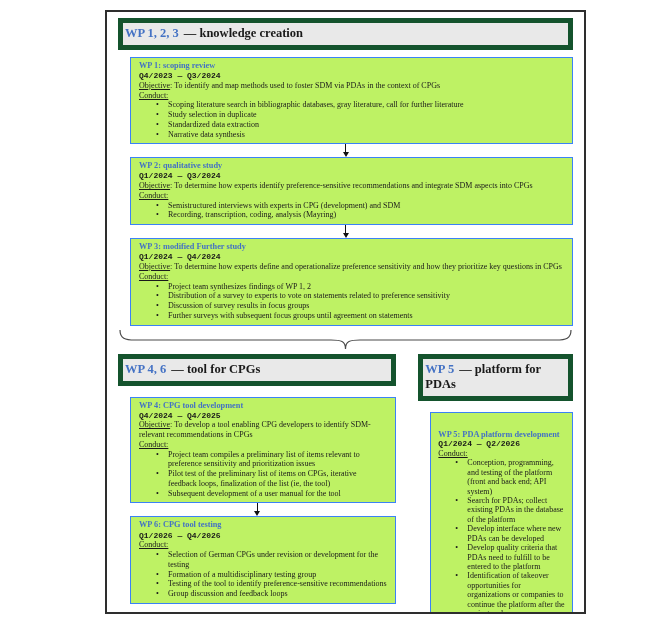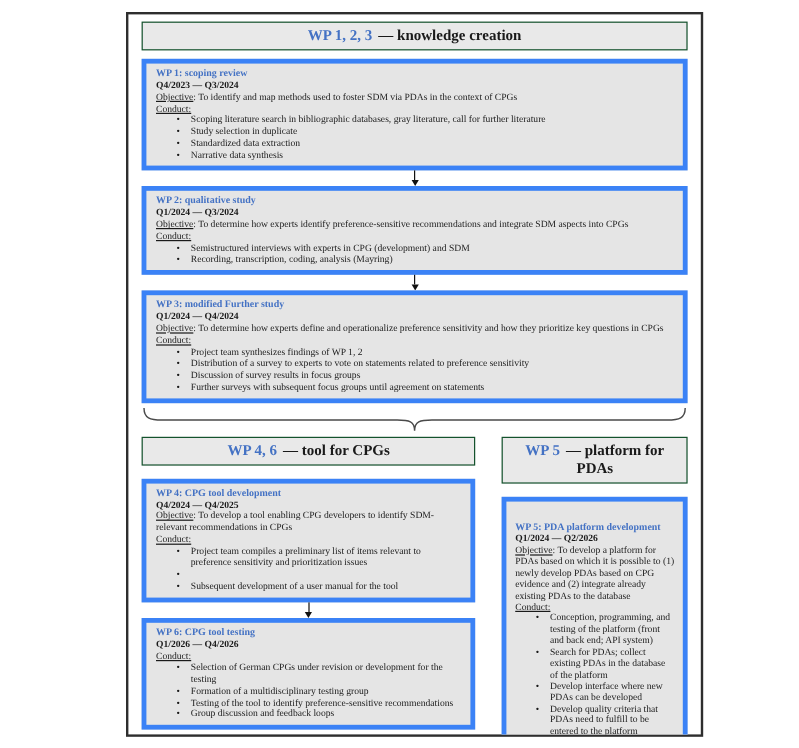--- a/index.html
+++ b/index.html
@@ -6,32 +6,32 @@
   body{
     width:666px;height:623px;background:#ffffff;position:relative;
     font-family:"Liberation Serif", serif;color:#1a1a1a;
   }
   .frame{
     position:absolute;left:105px;top:10px;width:481px;height:604px;
     box-sizing:border-box;border:2px solid #2e2e2e;background:#ffffff;
     padding:6px 11px;display:flex;flex-direction:column;overflow:hidden;
   }
   .banner{
-    background:#e9e9e9;border:1px solid #14532d;text-align:center;
+    background:#e9e9e9;border:5px solid #14532d;
     font-weight:bold;font-size:12.5px;padding:3px 2px 4px 2px;flex:0 0 auto;
   }
   .banner .wp{color:#4472c4;}
   .banner .rest{color:#1a1a1a;margin-left:5px;}
   .banner-top{margin-bottom:7px;}
   .wpbox{
-    background:#e5e5e5;border:4px solid #3b82f6;box-sizing:border-box;
-    padding:3px 8px 4px 8px;font-size:8px;line-height:1.22;flex:0 0 auto;
+    background:#bef264;border:1px solid #3b82f6;box-sizing:border-box;
+    padding:3px 8px 4px 8px;font-size:8px;line-height:1.22;flex:0 0 auto;margin-left:12px;
   }
   .wptitle{color:#4472c4;font-weight:bold;font-size:8.3px;}
-  .dates{font-weight:bold;}
+  .dates{font-weight:bold;font-family:Liberation Mono, monospace;}
   .u{text-decoration:underline;text-underline-offset:1px;}
   .bullet{display:flex;}
   .bullet .dot{flex:0 0 12px;margin-left:17px;}
   .bullet .txt{flex:1;font-family:Liberation Serif, serif;}
   .arrowcell{height:13px;flex:0 0 auto;display:flex;flex-direction:column;align-items:center;justify-content:flex-start;}
   .a-line{display:block;width:1px;height:8px;background:#111;}
   .a-head{display:block;width:0;height:0;border-left:3.5px solid transparent;border-right:3.5px solid transparent;border-top:5px solid #111;}
   .bracecell{height:24px;flex:0 0 auto;margin-top:1px;}
   .bracecell svg{display:block;}
   .cols{display:flex;gap:22px;margin-top:3px;flex:1 1 auto;align-items:flex-start;}
@@ -145,20 +145,21 @@
         <div class="dates">Q4/2024 — Q4/2025</div>
         <div><span class="u">Objective</span><span>: To develop a tool enabling CPG developers to identify SDM-relevant recommendations in CPGs</span></div>
         <div><span class="u">Conduct:</span></div>
         <div>
             <div class="bullet">
               <span class="dot">•</span>
               <span class="txt">Project team compiles a preliminary list of items relevant to preference sensitivity and prioritization issues</span>
             </div>
             <div class="bullet">
               <span class="dot">•</span>
+              <span class="txt">Pilot test of the preliminary list of items on CPGs, iterative feedback loops, finalization of the list (ie, the tool)</span>
             </div>
             <div class="bullet">
               <span class="dot">•</span>
               <span class="txt">Subsequent development of a user manual for the tool</span>
             </div>
           </div>
       </div>
 
       <div class="arrowcell">
           <span class="a-line"></span>
@@ -191,21 +192,20 @@
     </div>
 
     <div class="col-right">
       <div class="banner">
         <span class="wp">WP 5</span><span class="rest">— platform for PDAs</span>
       </div>
 
       <div class="wpbox colbox-gap">
         <div class="wptitle">WP 5: PDA platform development</div>
         <div class="dates">Q1/2024 — Q2/2026</div>
-        <div><span class="u">Objective</span><span>: To develop a platform for PDAs based on which it is possible to (1) newly develop PDAs based on CPG evidence and (2) integrate already existing PDAs to the database</span></div>
         <div><span class="u">Conduct:</span></div>
         <div>
             <div class="bullet">
               <span class="dot">•</span>
               <span class="txt">Conception, programming, and testing of the platform (front and back end; API system)</span>
             </div>
             <div class="bullet">
               <span class="dot">•</span>
               <span class="txt">Search for PDAs; collect existing PDAs in the database of the platform</span>
             </div>

